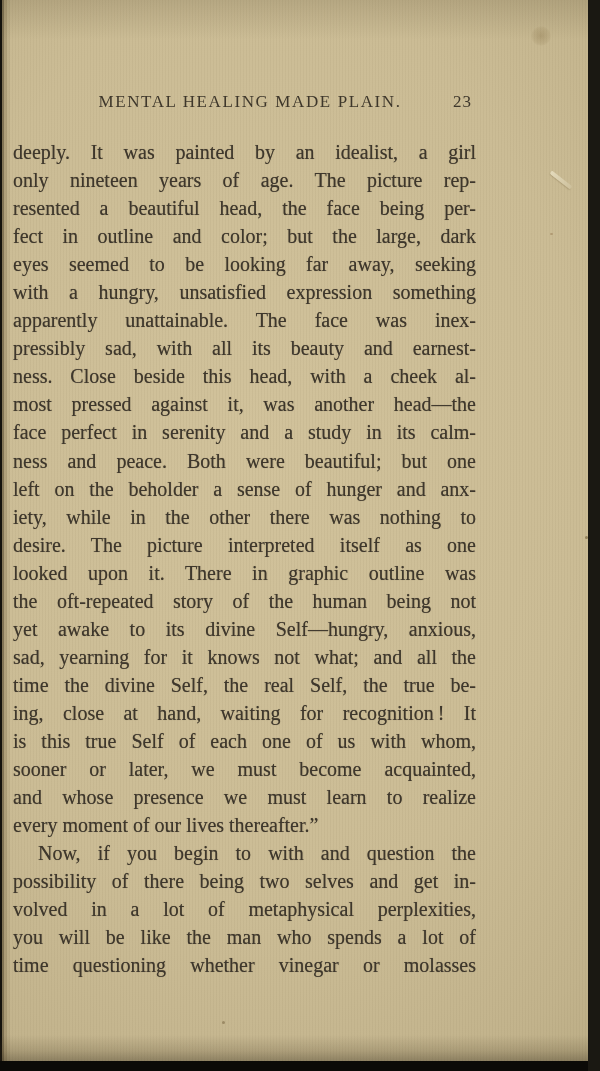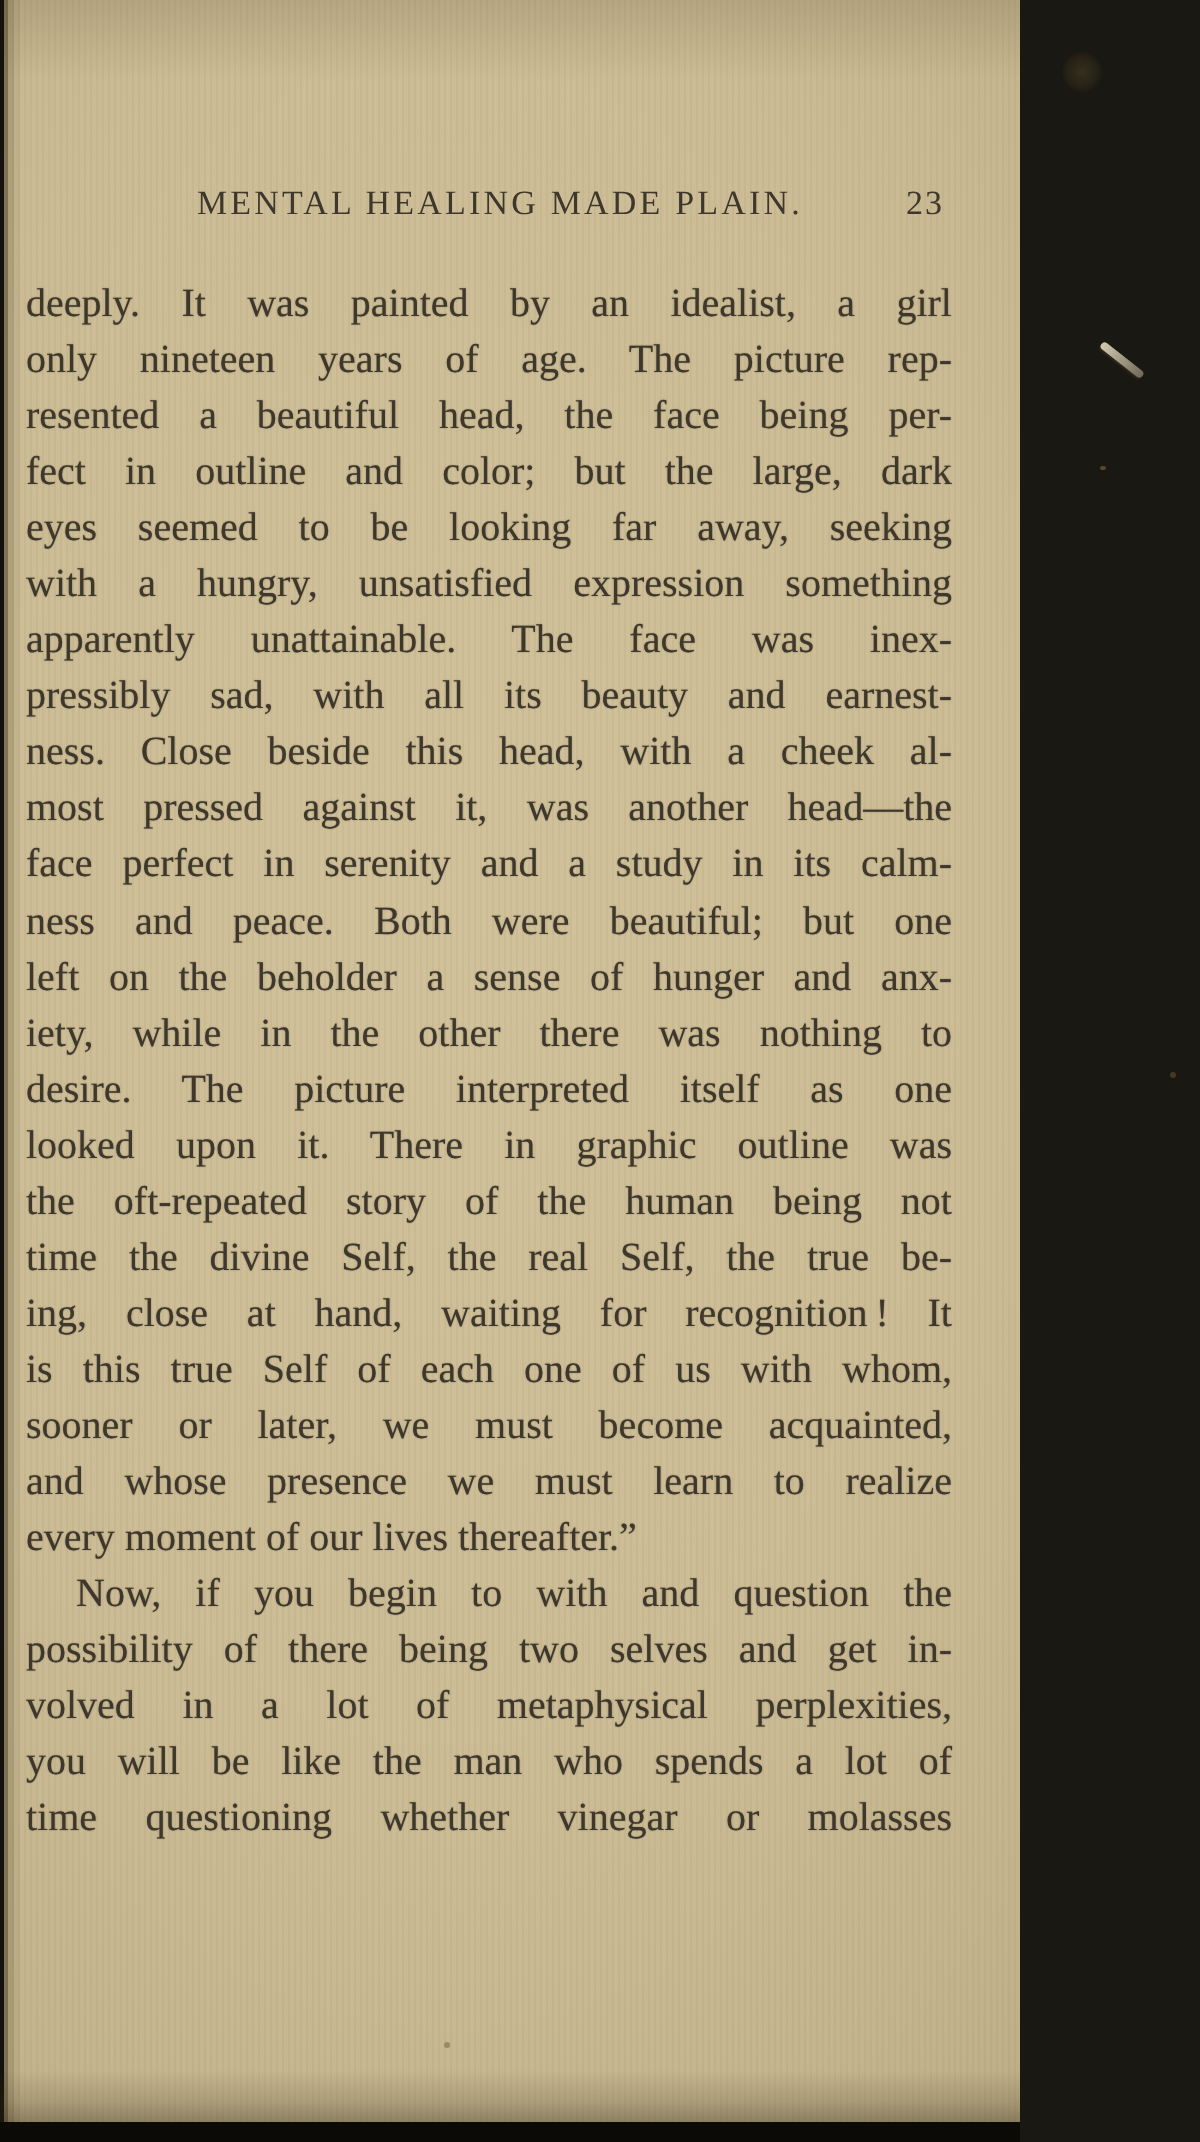--- a/index.html
+++ b/index.html
@@ -2,21 +2,21 @@
 <html><head>
 <meta charset="utf-8">
 <style>
   html,body{margin:0;padding:0;}
   body{
     width:600px;height:1071px;overflow:hidden;
     background:#1a1812;
     font-family:"Liberation Serif","DejaVu Serif",serif;
   }
   .scan{
-    position:relative;width:510px;height:1071px;
+    position:relative;width:588px;height:1071px;
     background:
       repeating-linear-gradient(90deg, rgba(92,76,44,0.05) 0 1px, rgba(0,0,0,0) 1px 3px),
       radial-gradient(ellipse 115% 90% at 44% 42%, #d1c29b 0%, #cbbc95 48%, #c2b38c 72%, #b3a57d 92%, #a5976f 100%);
   }
   
   .edge-left{
     position:absolute;left:0;top:0;bottom:0;width:12px;
     background:linear-gradient(90deg,#14120c 0 2px, rgba(70,58,34,0.55) 2px 4px, rgba(110,94,60,0.30) 4px 7px, rgba(120,105,70,0.12) 7px 10px, rgba(0,0,0,0) 10px);
   }
   .edge-bottom{
@@ -94,20 +94,22 @@
       <div class="line">pressibly sad, with all its beauty and earnest-</div>
       <div class="line">ness.  Close beside this head, with a cheek al-</div>
       <div class="line">most pressed against it, was another head—the</div>
       <div class="line">face perfect in serenity and a study in its calm-</div>
       <div class="line">ness and peace.  Both were beautiful; but one</div>
       <div class="line">left on the beholder a sense of hunger and anx-</div>
       <div class="line">iety, while in the other there was nothing to</div>
       <div class="line">desire.  The picture interpreted itself as one</div>
       <div class="line">looked upon it.  There in graphic outline was</div>
       <div class="line">the oft-repeated story of the human being not</div>
+      <div class="line">yet awake to its divine Self—hungry, anxious,</div>
+      <div class="line">sad, yearning for it knows not what; and all the</div>
       <div class="line">time the divine Self, the real Self, the true be-</div>
       <div class="line">ing, close at hand, waiting for recognition !  It</div>
       <div class="line">is this true Self of each one of us with whom,</div>
       <div class="line">sooner or later, we must become acquainted,</div>
       <div class="line">and whose presence we must learn to realize</div>
       <div class="line nj">every moment of our lives thereafter.”</div>
       <div class="line ind">Now, if you begin to with and question the</div>
       <div class="line">possibility of there being two selves and get in-</div>
       <div class="line">volved in a lot of metaphysical perplexities,</div>
       <div class="line">you will be like the man who spends a lot of</div>

